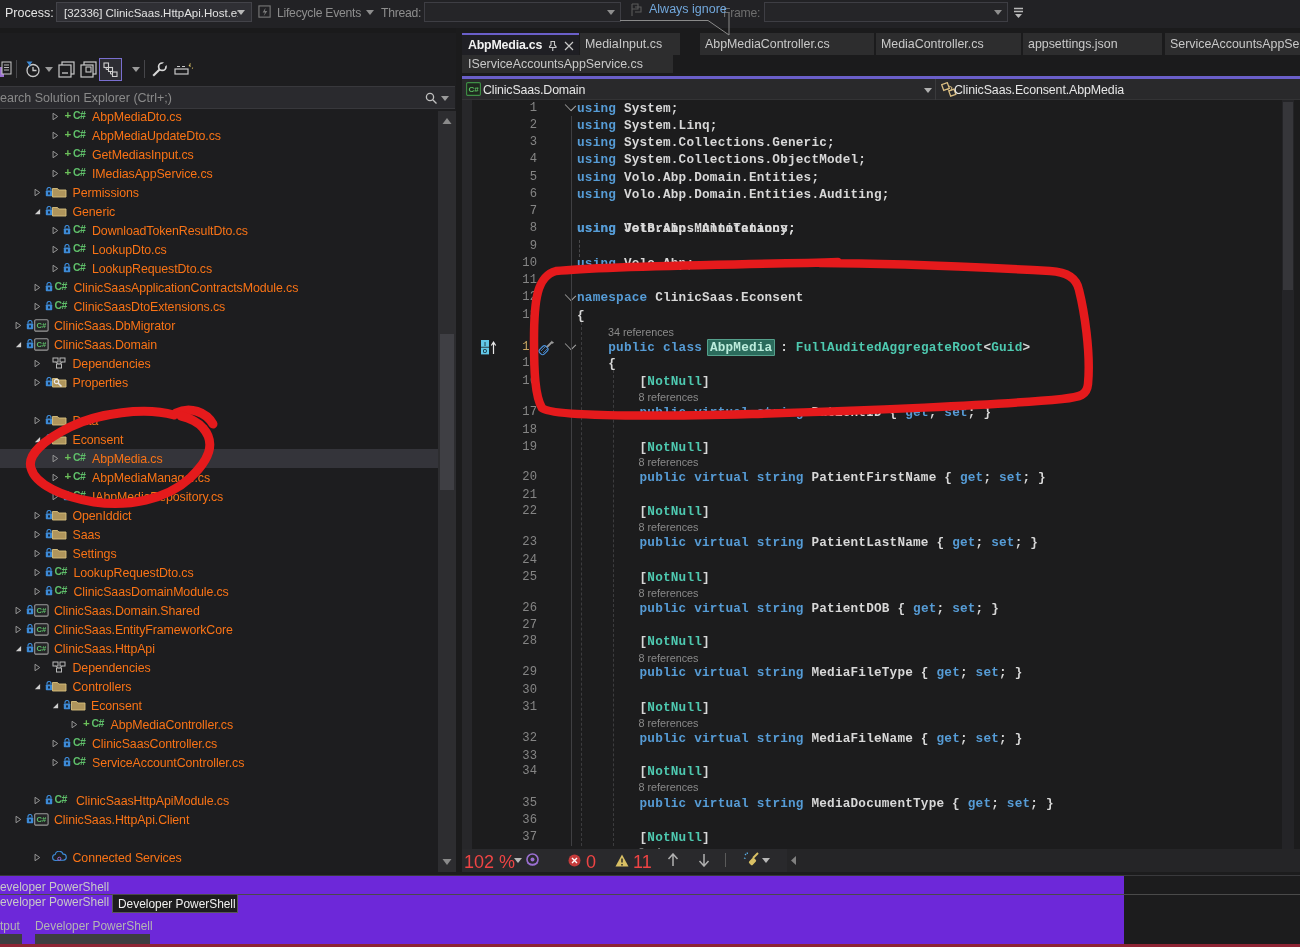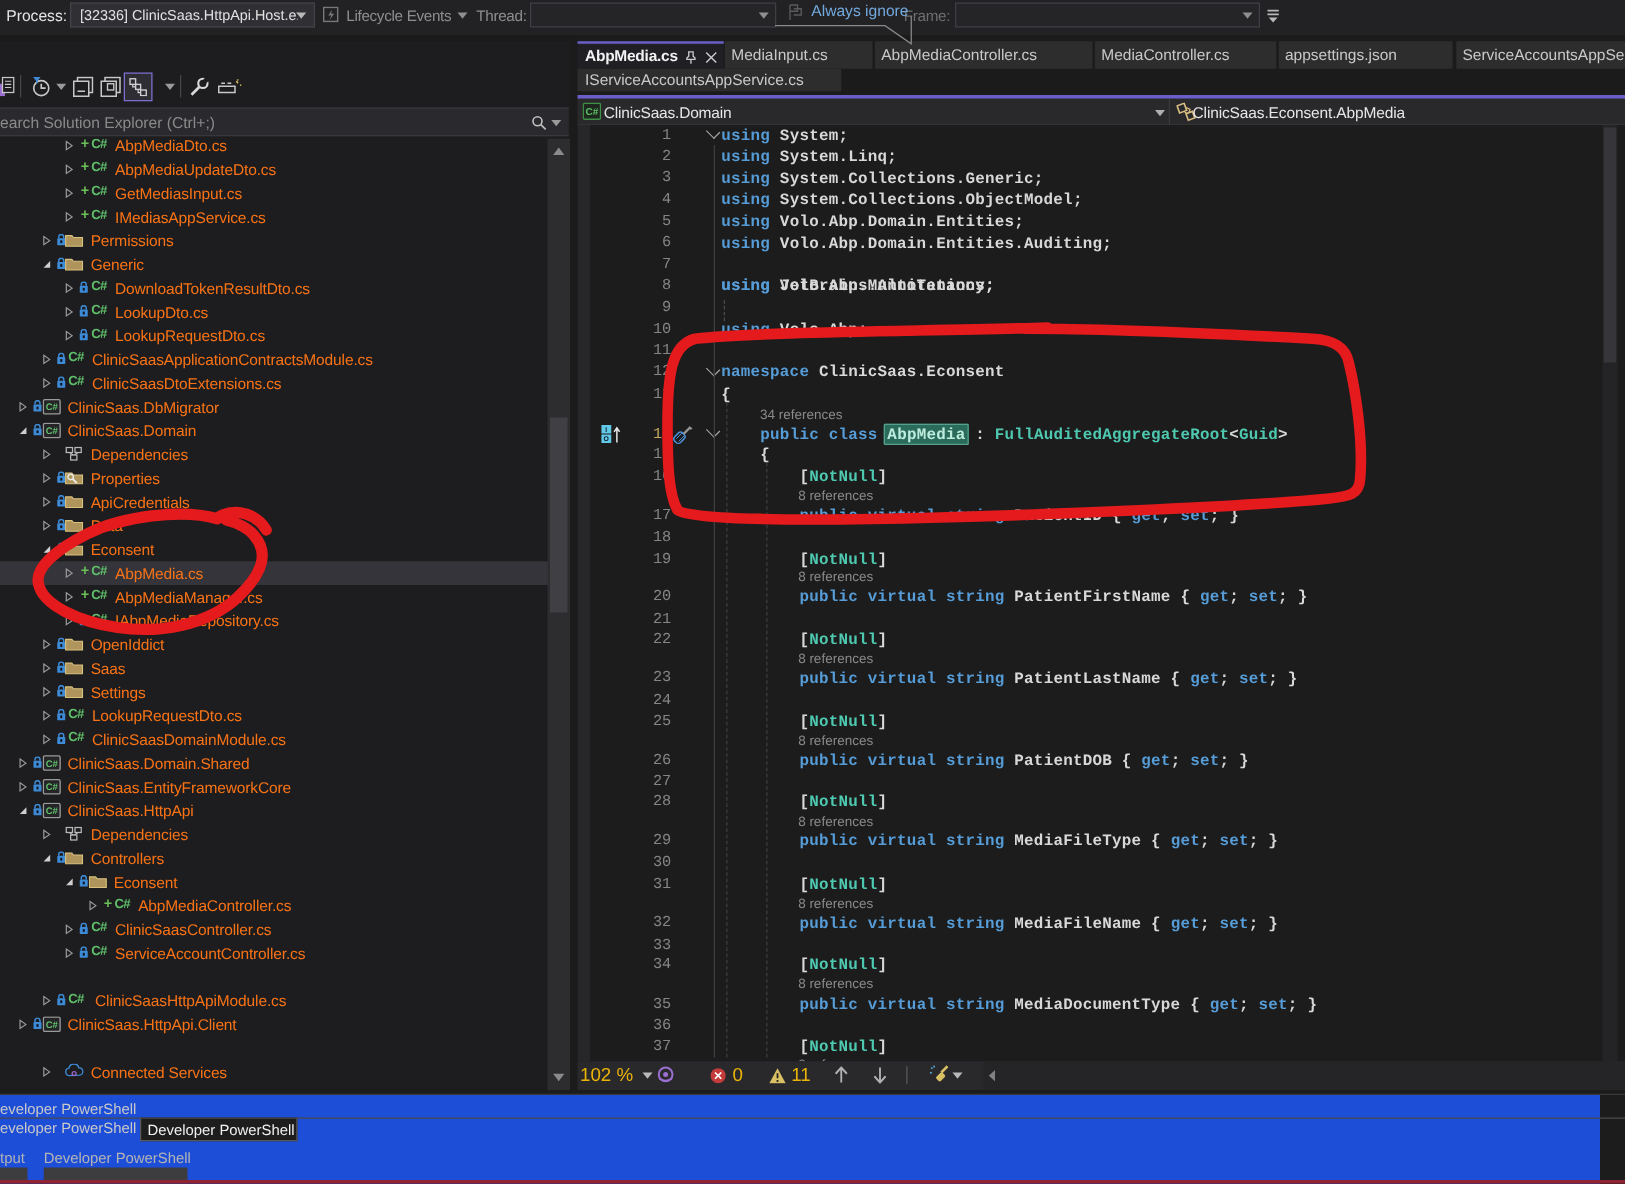--- a/index.html
+++ b/index.html
@@ -40,23 +40,23 @@
 #crumb .c1{position:absolute;left:21px;top:4px;font-size:12.4px;letter-spacing:-0.15px;color:#e6e6e6;}
 #crumb .c2{position:absolute;left:492px;top:4px;font-size:12.4px;letter-spacing:-0.1px;color:#e6e6e6;}
 #editor{position:absolute;left:6px;top:72px;width:838px;height:749px;background:#1c1c1d;overflow:hidden;}
 .cl{position:absolute;left:121px;height:17px;line-height:17px;font-family:"Liberation Mono",monospace;font-size:12.7px;font-weight:bold;white-space:pre;color:#d8d8d8;letter-spacing:0.2px;}
 .ln{position:absolute;width:30px;text-align:right;height:17px;line-height:17px;font-family:"Liberation Mono",monospace;font-size:12.2px;color:#858585;}
 .refs{position:absolute;height:13px;line-height:13px;font-size:10.8px;color:#8a8a8a;}
 .k{color:#569cd6;}.t{color:#4ec9b0;}
 .hl{background:#2b6b5c;border:1px solid #55a08c;border-radius:1px;color:#bcecdc;padding:0 1.5px;margin:0 -2.5px;}
 .chev{position:absolute;width:9px;height:9px;border-right:1.6px solid #a8a8a8;border-bottom:1.6px solid #a8a8a8;transform:rotate(45deg) scale(1,.8);}
 #edstatus{position:absolute;left:6px;top:821px;width:838px;height:23px;background:#29292c;}
-#edstatus .z{position:absolute;left:8px;top:3px;font-size:15px;color:#eab308;}
-
-#botpanel{left:0;top:876px;width:1280px;height:71px;background:#1d4ed8;}
+#edstatus .z{position:absolute;left:8px;top:3px;font-size:18px;color:#ef4444;}
+
+#botpanel{left:0;top:876px;width:1124px;height:71px;background:#6d28d9;}
 #botpanel .r{position:absolute;font-size:11.9px;color:#c8c8c8;white-space:nowrap;}
 #redline{left:0;top:944px;width:1300px;height:3px;background:#8e2434;}
 .vline{position:absolute;width:1px;background:#3f3f42;}
 </style></head>
 <body>
 <div class="abs" id="toolbar">
  <span class="lbl" style="left:5px">Process:</span>
  <div class="combo" style="left:56px;top:2px;width:196px;height:20px;overflow:hidden">
       <span class="ct">[32336] ClinicSaas.HttpApi.Host.ex</span>
       <span class="carr" style="right:6px;top:7px"></span>
@@ -310,34 +310,20 @@
           <rect x="0.8" y="3.6" width="6.4" height="5.6" rx="0.7" fill="#3d8ad6"></rect>
           <rect x="3.2" y="5.3" width="1.6" height="2.2" fill="#10131c"></rect>
         </svg>
         <svg class="icn" style="left:52.0px;top:4px" width="15" height="11" viewBox="0 0 15 11">
           <path d="M0.5 1.5 H5.5 L6.8 3 H14 V10 H0.5 Z" fill="#af955c" stroke="#d9c17e" stroke-width="0.9"></path>
           <circle cx="4.5" cy="4.5" r="2.2" fill="none" stroke="#e8e8e8" stroke-width="1.2"></circle>
           <path d="M6 6 L9.5 9.5" stroke="#e8e8e8" stroke-width="1.6"></path>
         </svg>
         <span class="tl" style="left:72.5px">Properties</span>
       </div>
-<div class="trow" style="top:280.5px">
-        <svg class="arrC" style="left:33.5px" viewBox="0 0 8 9" width="8" height="9">
-          <path d="M1.2 0.8 L6.5 4.5 L1.2 8.2 Z" fill="none" stroke="#9a9a9a" stroke-width="1.1"></path>
-        </svg>
-        <svg class="icn" style="left:44.5px;top:4.5px" width="8" height="10" viewBox="0 0 8 10">
-          <path d="M2 3.6 V2.5 A2 2 0 0 1 6 2.5 V3.6" fill="none" stroke="#3d8ad6" stroke-width="1.2"></path>
-          <rect x="0.8" y="3.6" width="6.4" height="5.6" rx="0.7" fill="#3d8ad6"></rect>
-          <rect x="3.2" y="5.3" width="1.6" height="2.2" fill="#10131c"></rect>
-        </svg>
-        <svg class="icn" style="left:52.0px;top:4px" width="15" height="11" viewBox="0 0 15 11">
-          <path d="M0.5 1.5 H5.5 L6.8 3 H14 V10 H0.5 Z" fill="#af955c" stroke="#d9c17e" stroke-width="0.9"></path>
-        </svg>
-        <span class="tl" style="left:72.5px">ApiCredentials</span>
-      </div>
 <div class="trow" style="top:299.5px">
         <svg class="arrC" style="left:33.5px" viewBox="0 0 8 9" width="8" height="9">
           <path d="M1.2 0.8 L6.5 4.5 L1.2 8.2 Z" fill="none" stroke="#9a9a9a" stroke-width="1.1"></path>
         </svg>
         <svg class="icn" style="left:44.5px;top:4.5px" width="8" height="10" viewBox="0 0 8 10">
           <path d="M2 3.6 V2.5 A2 2 0 0 1 6 2.5 V3.6" fill="none" stroke="#3d8ad6" stroke-width="1.2"></path>
           <rect x="0.8" y="3.6" width="6.4" height="5.6" rx="0.7" fill="#3d8ad6"></rect>
           <rect x="3.2" y="5.3" width="1.6" height="2.2" fill="#10131c"></rect>
         </svg>
         <svg class="icn" style="left:52.0px;top:4px" width="15" height="11" viewBox="0 0 15 11">
@@ -623,21 +609,21 @@
  <div id="tabactive">
       <span class="tt">AbpMedia.cs</span>
   <svg class="abs" style="left:85px;top:5px" width="11" height="12" viewBox="0 0 11 12">
         <path d="M4 1.5 H7.5 V5 L9 6.5 V7.5 H2.5 V6.5 L4 5 Z" fill="none" stroke="#c8c8c8" stroke-width="1.1"></path>
         <path d="M5.75 7.5 V11" stroke="#c8c8c8" stroke-width="1.1"></path>
       </svg>
   <svg class="abs" style="left:102px;top:6px" width="10" height="10" viewBox="0 0 10 10">
         <path d="M1 1 L9 9 M9 1 L1 9" stroke="#c8c8c8" stroke-width="1.2"></path>
       </svg>
  </div>
-<div class="tab" style="left:124px;top:5px;width:118px;height:22px">
+<div class="tab" style="left:124px;top:5px;width:100px;height:22px">
       <span class="tt">MediaInput.cs</span>
     </div>
 <div class="tab" style="left:244px;top:5px;width:174px;height:22px">
       <span class="tt">AbpMediaController.cs</span>
     </div>
 <div class="tab" style="left:420px;top:5px;width:145px;height:22px">
       <span class="tt">MediaController.cs</span>
     </div>
 <div class="tab" style="left:567px;top:5px;width:139px;height:22px">
       <span class="tt">appsettings.json</span>

